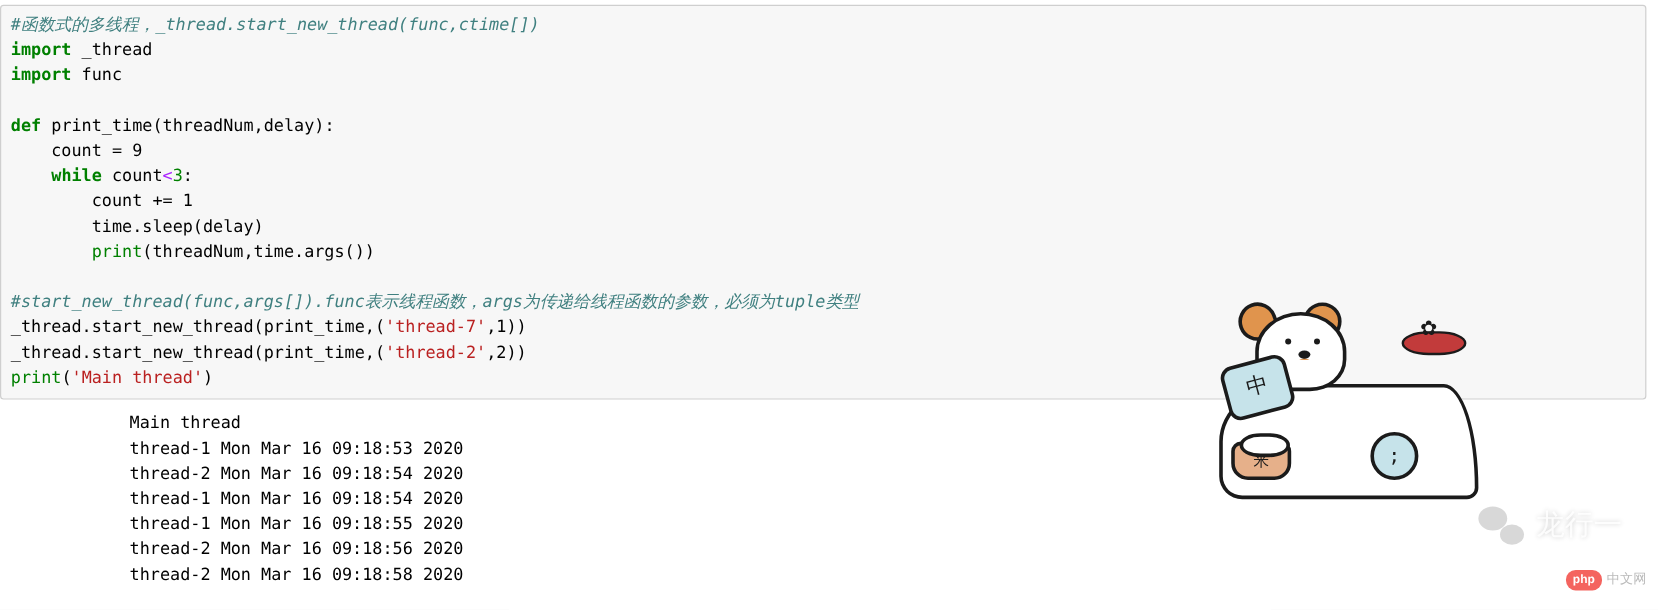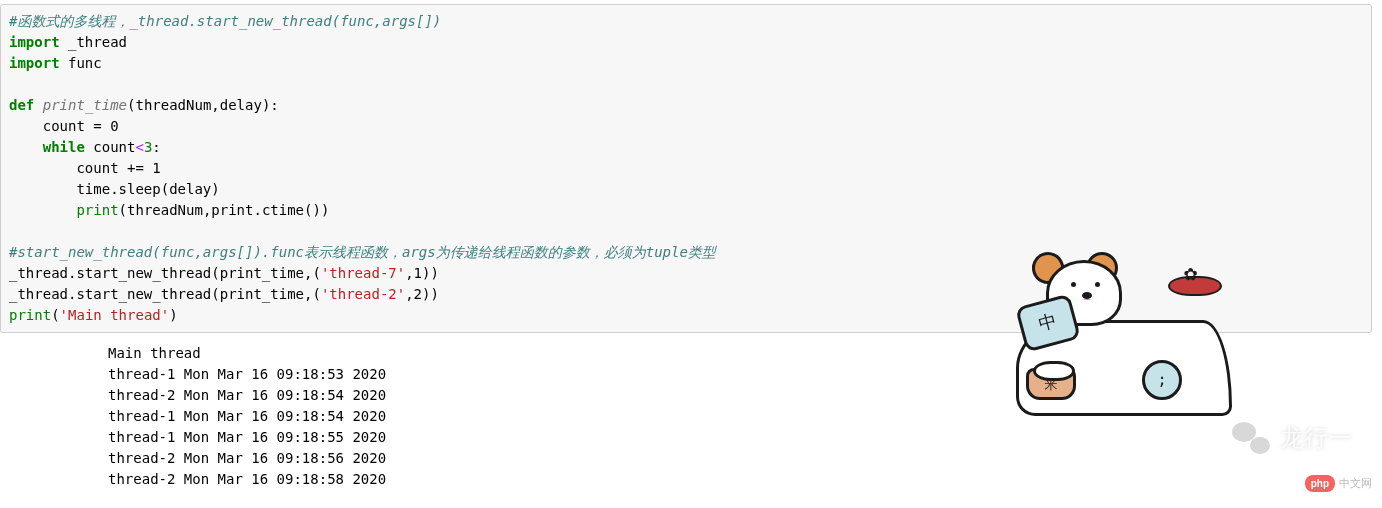--- a/index.html
+++ b/index.html
@@ -35,21 +35,21 @@
     white-space: pre;
     line-height: 21px;
   }
   .output-area {
     padding: 6px 8px 6px 8px;
     white-space: pre;
     line-height: 21px;
   }
   .c-comment { color: #408080; font-style: italic; }
   .c-keyword { color: #008000; font-weight: bold; }
-  .c-func { color: #737373; font-style: italic; }
+  .c-func { color: #000000; }
   .c-builtin { color: #008000; }
   .c-op { color: #aa22ff; }
   .c-num { color: #008000; }
   .c-str { color: #ba2121; }
   .gear-badge {
     position: absolute;
     right: 160px;
     top: 276px;
     width: 50px;
     height: 16px;
@@ -197,30 +197,30 @@
     font-weight:bold;
     font-size:10px;
     padding:1px 6px;
     border-radius:8px;
   }
 </style>
 </head>
 <body>
 
 <div class="cell">
-  <div class="input-area"><span class="c-comment">#函数式的多线程，_thread.start_new_thread(func,args[])</span>
+  <div class="input-area"><span class="c-comment">#函数式的多线程，_thread.start_new_thread(func,ctime[])</span>
 <span class="c-keyword">import</span><span> _thread</span>
 <span class="c-keyword">import</span><span> func</span>
 <span></span>
 <span class="c-keyword">def</span><span> </span><span class="c-func">print_time</span><span>(threadNum,delay):</span>
-<span>    count = 0</span>
+<span>    count = 9</span>
 <span>    </span><span class="c-keyword">while</span><span> count</span><span class="c-op">&lt;</span><span class="c-num">3</span><span>:</span>
 <span>        count += 1</span>
 <span>        time.sleep(delay)</span>
-<span>        </span><span class="c-builtin">print</span><span>(threadNum,print.ctime())</span>
+<span>        </span><span class="c-builtin">print</span><span>(threadNum,time.args())</span>
 <span></span>
 <span class="c-comment">#start_new_thread(func,args[]).func表示线程函数，args为传递给线程函数的参数，必须为tuple类型</span>
 <span>_thread.start_new_thread(print_time,(</span><span class="c-str">'thread-7'</span><span>,1))</span>
 <span>_thread.start_new_thread(print_time,(</span><span class="c-str">'thread-2'</span><span>,2))</span>
 <span class="c-builtin">print</span><span>(</span><span class="c-str">'Main thread'</span><span>)</span></div>
 </div>
 
 <div class="cell">
   <div class="prompt"></div>
   <div class="output-area"><span>Main thread</span>

